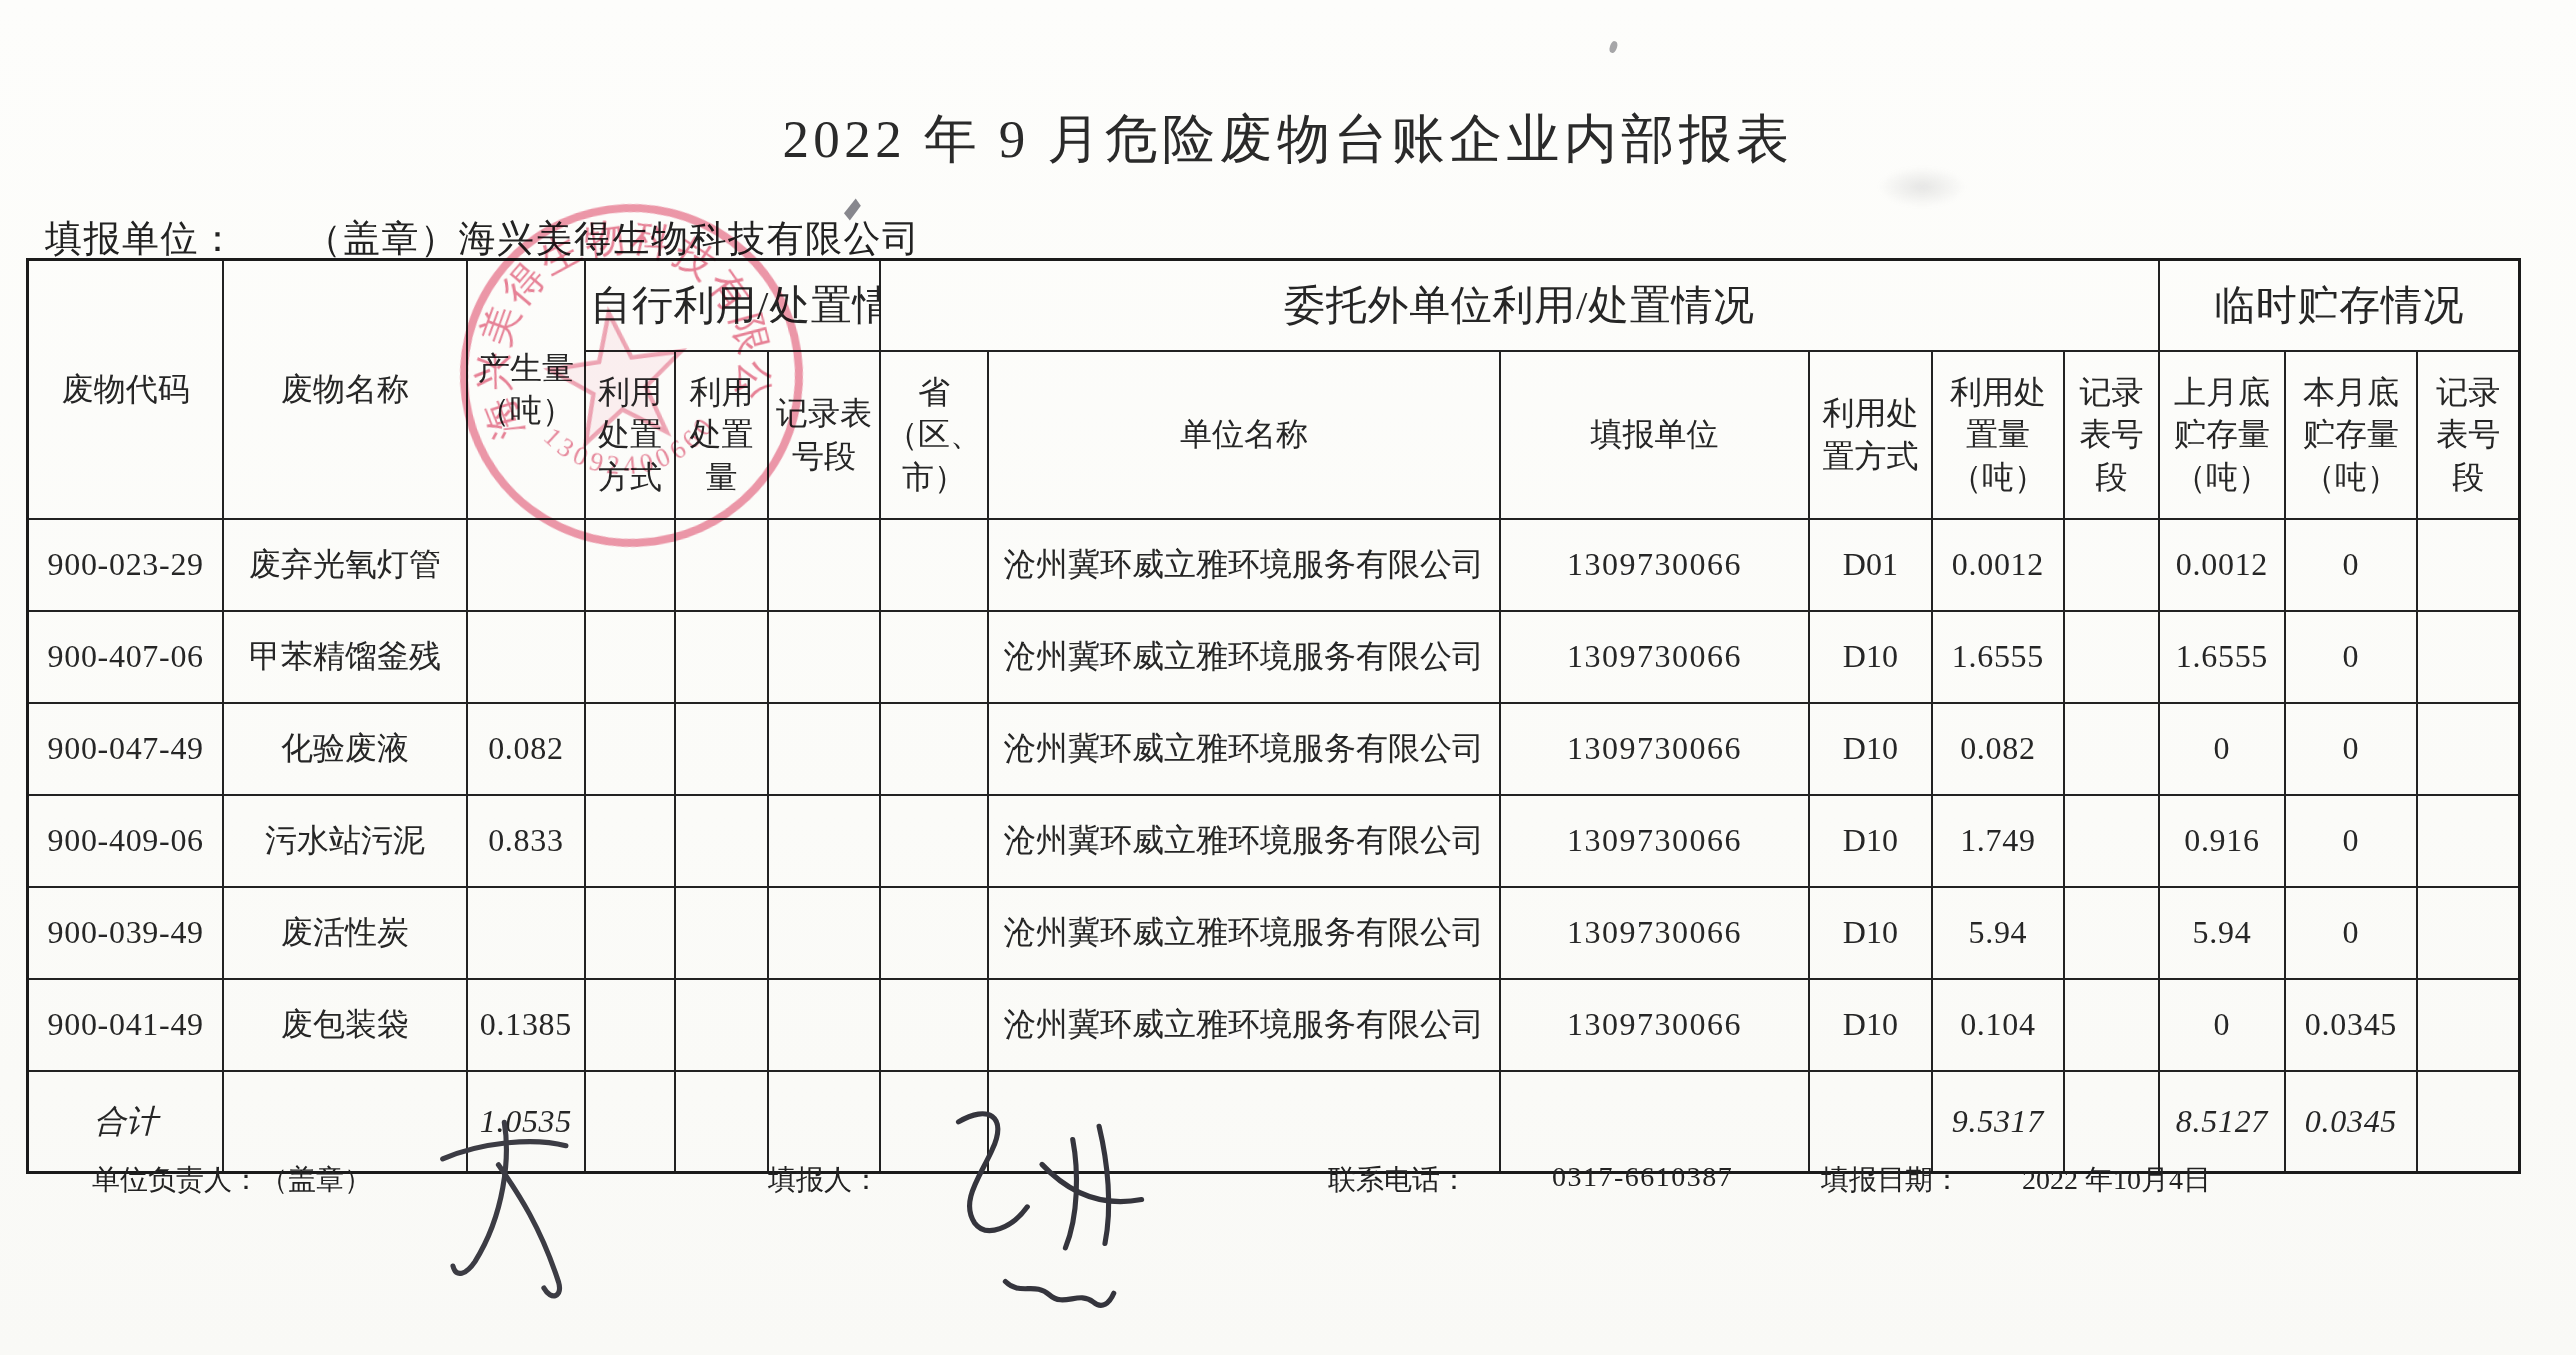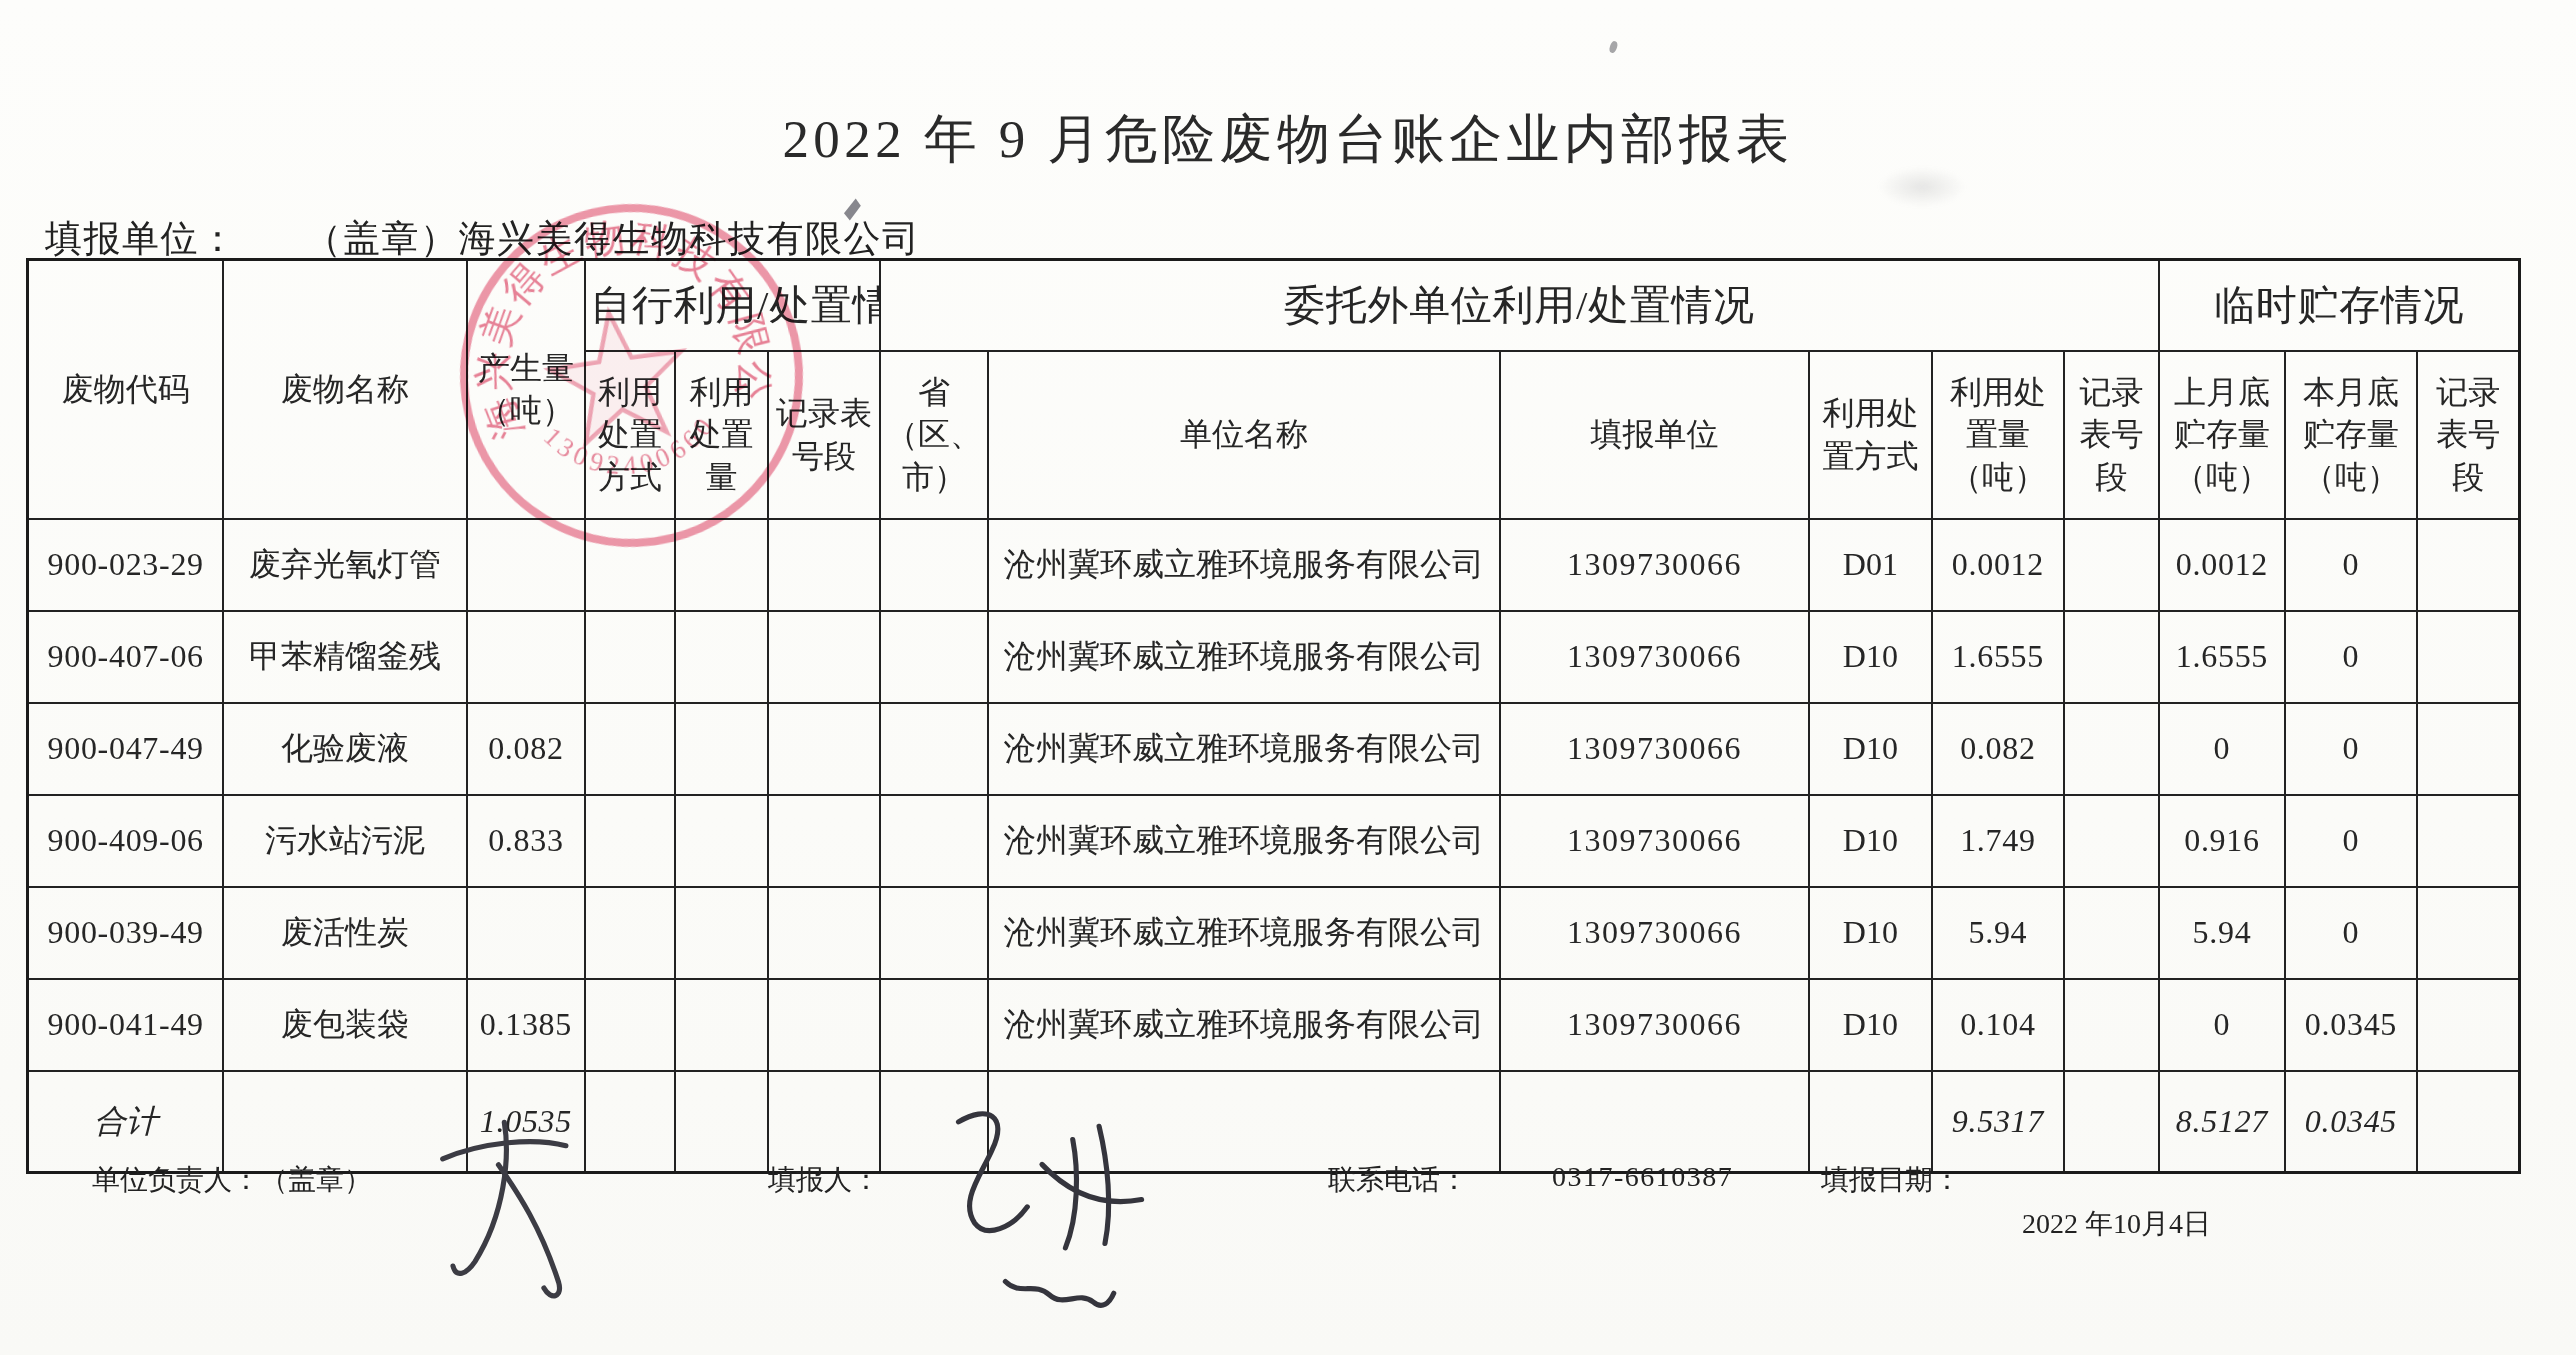--- a/index.html
+++ b/index.html
@@ -250,21 +250,21 @@
     <path d="M 58,34 C 98,10 126,26 104,72 C 88,108 60,142 80,172 C 96,194 132,178 152,150"></path>
     <path d="M 172,92 C 202,124 246,152 308,140"></path>
     <path d="M 214,58 C 222,100 222,162 204,206"></path>
     <path d="M 250,40 C 262,90 268,150 258,200"></path>
     <path d="M 122,252 C 142,272 162,252 182,270 C 202,288 222,264 242,280 C 254,290 264,282 270,268"></path>
   </g>
 </svg>
 <span class="footer-item" style="left:1328px;top:1161px;">联系电话：</span>
 <span class="footer-item" style="left:1510px;top:1161px;letter-spacing:1.5px;margin-left:42px;">0317-6610387</span>
 <span class="footer-item" style="left:1821px;top:1161px;">填报日期：</span>
-<span class="footer-item" style="left:2022px;top:1161px;margin-top:44px;">2022 年10月4日</span>
+<span class="footer-item" style="left:2022px;top:1161px;">2022 年10月4日</span>
 
 <svg class="artifact" style="left:841px;top:197px;" width="25" height="26.4" viewBox="0 0 34 36">
   <path d="M 4,22 L 20,2 L 27,12 L 12,32 Z" fill="#6d6d75" opacity="0.82"></path>
 </svg>
 <div class="artifact" style="left:1878px;top:167px;width:88px;height:40px;border-radius:50%;
      background:radial-gradient(closest-side,rgba(140,140,145,0.20),rgba(140,140,145,0));filter:blur(2.2px);"></div>
 <div class="artifact" style="left:1610px;top:41px;width:6.6px;height:11.7px;background:rgba(95,95,100,0.55);
      border-radius:45%;transform:rotate(18deg);"></div>
 
 

